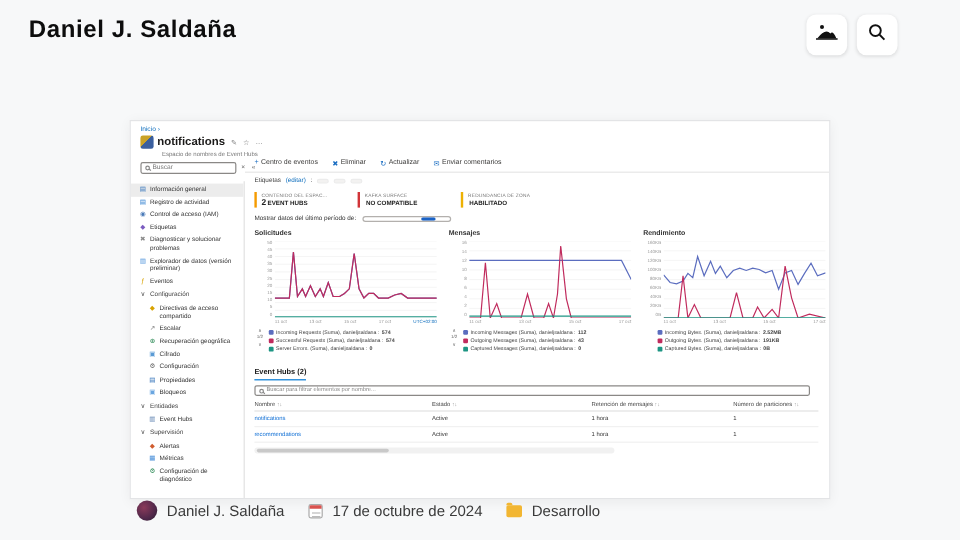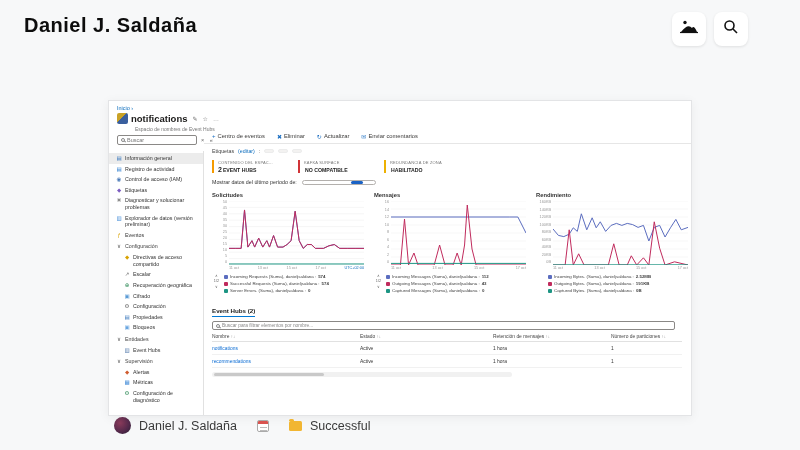--- a/index.html
+++ b/index.html
@@ -514,15 +514,16 @@
           </div>
       </div>
     </div>
   </div>
 </div>
 
 <div class="meta">
   <span class="avatar"></span>
   <span>Daniel J. Saldaña</span>
   <span class="cal"></span>
+  <span>17 de octubre de 2024</span>
   <span class="folder"></span>
-  <span>Successful</span>
+  <span>Desarrollo</span>
 </div>
 
 </body></html>

